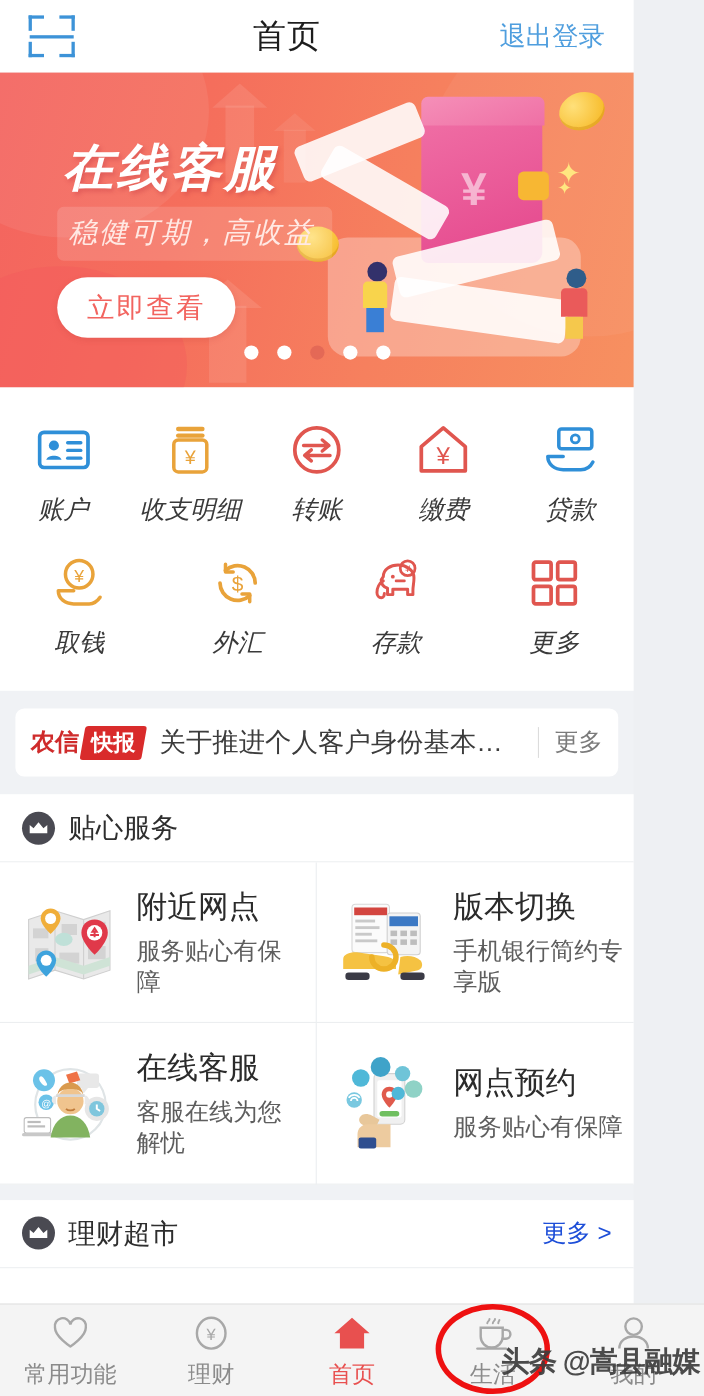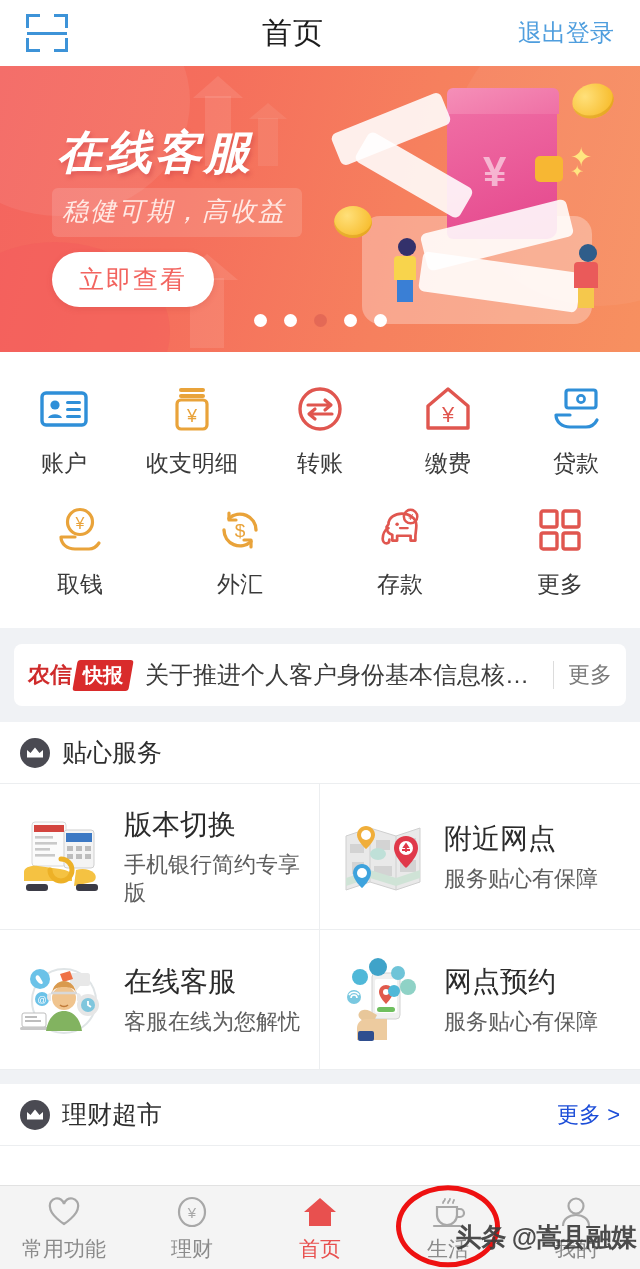--- a/index.html
+++ b/index.html
@@ -2,21 +2,21 @@
 <html><head>
 <meta charset="utf-8">
 <style>
   * { box-sizing: border-box; margin: 0; padding: 0; }
   html, body {
     width: 640px; height: 1269px;
     font-family: "Liberation Sans", "DejaVu Sans", sans-serif;
     background: #eef0f3;
     overflow: hidden;
   }
-  .phone { position: relative; width: 640px; height: 1269px; background: #f0f2f5; }
+  .phone { position: relative; width: 576px; height: 1269px; background: #f0f2f5; }
 
   
   .header {
     height: 66px; background: #ffffff;
     display: flex; align-items: center; justify-content: space-between;
     padding: 0 26px;
   }
   .scan-icon { width: 42px; height: 38px; position: relative; }
   .scan-icon i {
     position: absolute; width: 14px; height: 14px; border: 3px solid #3d93d8;
@@ -133,21 +133,21 @@
   .p2 { right: 28px; top: 178px; }
   .p2 .head { width:18px;height:18px;border-radius:50%;background:#2f5d8a;margin-left:5px; }
   .p2 .body { width:24px;height:26px;background:#ea5a5a;border-radius:4px 4px 0 0; }
   .p2 .legs { width:16px;height:20px;background:#f5c84c;margin-left:4px; }
 
   
   .grid-panel { background: #fff; padding: 20px 0 14px; }
   .grid-row { display: flex; }
   .grid-item { flex: 1; display: flex; flex-direction: column; align-items: center; padding: 12px 0 14px; }
   .grid-icon { width: 50px; height: 50px; margin-bottom: 14px; display:flex; align-items:center; justify-content:center; }
-  .grid-label { font-size: 23px; color: #3a3a3a; }
+  .grid-label { font-size: 23px; color: #3a3a3a; font-style: italic; }
 
   
   .news-wrap { padding: 16px 14px; }
   .news {
     background: #fff; border-radius: 8px; height: 62px;
     display: flex; align-items: center; padding: 0 14px;
   }
   .news-badge { display: flex; align-items: center; flex: 0 0 auto; }
   .nb-text { font-size: 22px; color: #cf2b2b; font-weight: bold; letter-spacing: 0px; }
   .nb-tag {
@@ -423,20 +423,50 @@
   <div class="sect-head">
     <div class="crown">
       <svg width="18" height="14" viewBox="0 0 18 14">
           <path d="M1 4l3.5 3L9 1.5 13.5 7 17 4v7.5H1z" fill="#fff"></path>
         </svg>
     </div>
     <div class="sect-title">贴心服务</div>
   </div>
 
   <div class="svc-grid">
+
+    <div class="svc-cell">
+      <div class="svc-ill">
+        <svg width="96" height="86" viewBox="0 0 96 86">
+          <path d="M10 22l24-8 26 8 24-8v54l-24 8-26-8-24 8z" fill="#e9e9e9" stroke="#cfcfcf"></path>
+          <path d="M34 14v54M60 22v54" stroke="#cfcfcf" fill="none"></path>
+          <g fill="#d3d3d3">
+              <rect x="14" y="30" width="14" height="9"></rect>
+              <rect x="16" y="48" width="12" height="12"></rect>
+              <rect x="40" y="26" width="14" height="10"></rect>
+              <rect x="38" y="52" width="18" height="10"></rect>
+              <rect x="66" y="24" width="14" height="11"></rect>
+              <rect x="64" y="46" width="16" height="12"></rect>
+            </g>
+          <path d="M10 64l24-8 26 8 24-8v8l-24 8-26-8-24 8z" fill="#cfe3d6"></path>
+          <ellipse cx="42" cy="40" rx="8" ry="6" fill="#bfe0d8"></ellipse>
+          <path d="M70 22c-7 0-12 5-12 12 0 9 12 20 12 20s12-11 12-20c0-7-5-12-12-12z" fill="#e0394a"></path>
+          <circle cx="70" cy="34" r="7" fill="#fff"></circle>
+          <path d="M70 30l2 3h-4zM66 36h8M70 33v5" stroke="#e0394a" stroke-width="1.8" fill="none"></path>
+          <path d="M26 50c-5 0-9 4-9 9 0 7 9 15 9 15s9-8 9-15c0-5-4-9-9-9z" fill="#3ea3dd"></path>
+          <circle cx="26" cy="59" r="5" fill="#fff"></circle>
+          <path d="M30 12c-5 0-9 4-9 9 0 6 9 14 9 14s9-8 9-14c0-5-4-9-9-9z" fill="#f0ae3a"></path>
+          <circle cx="30" cy="21" r="5" fill="#fff"></circle>
+        </svg>
+      </div>
+      <div class="svc-txt">
+        <div class="svc-t">附近网点</div>
+        <div class="svc-s">服务贴心有保障</div>
+      </div>
+    </div>
 
     <div class="svc-cell">
       <div class="svc-ill">
         <svg width="96" height="86" viewBox="0 0 96 86">
           <rect x="16" y="8" width="34" height="44" rx="3" fill="#fbfbfb" stroke="#d8d8d8"></rect>
           <rect x="18" y="11" width="30" height="7" fill="#d3453f"></rect>
           <g fill="#c9c9c9">
               <rect x="19" y="22" width="18" height="2.6"></rect>
               <rect x="19" y="28" width="22" height="2.6"></rect>
               <rect x="19" y="34" width="15" height="2.6"></rect>
@@ -461,50 +491,20 @@
       </div>
       <div class="svc-txt">
         <div class="svc-t">版本切换</div>
         <div class="svc-s">手机银行简约专享版</div>
       </div>
     </div>
 
     <div class="svc-cell">
       <div class="svc-ill">
         <svg width="96" height="86" viewBox="0 0 96 86">
-          <path d="M10 22l24-8 26 8 24-8v54l-24 8-26-8-24 8z" fill="#e9e9e9" stroke="#cfcfcf"></path>
-          <path d="M34 14v54M60 22v54" stroke="#cfcfcf" fill="none"></path>
-          <g fill="#d3d3d3">
-              <rect x="14" y="30" width="14" height="9"></rect>
-              <rect x="16" y="48" width="12" height="12"></rect>
-              <rect x="40" y="26" width="14" height="10"></rect>
-              <rect x="38" y="52" width="18" height="10"></rect>
-              <rect x="66" y="24" width="14" height="11"></rect>
-              <rect x="64" y="46" width="16" height="12"></rect>
-            </g>
-          <path d="M10 64l24-8 26 8 24-8v8l-24 8-26-8-24 8z" fill="#cfe3d6"></path>
-          <ellipse cx="42" cy="40" rx="8" ry="6" fill="#bfe0d8"></ellipse>
-          <path d="M70 22c-7 0-12 5-12 12 0 9 12 20 12 20s12-11 12-20c0-7-5-12-12-12z" fill="#e0394a"></path>
-          <circle cx="70" cy="34" r="7" fill="#fff"></circle>
-          <path d="M70 30l2 3h-4zM66 36h8M70 33v5" stroke="#e0394a" stroke-width="1.8" fill="none"></path>
-          <path d="M26 50c-5 0-9 4-9 9 0 7 9 15 9 15s9-8 9-15c0-5-4-9-9-9z" fill="#3ea3dd"></path>
-          <circle cx="26" cy="59" r="5" fill="#fff"></circle>
-          <path d="M30 12c-5 0-9 4-9 9 0 6 9 14 9 14s9-8 9-14c0-5-4-9-9-9z" fill="#f0ae3a"></path>
-          <circle cx="30" cy="21" r="5" fill="#fff"></circle>
-        </svg>
-      </div>
-      <div class="svc-txt">
-        <div class="svc-t">附近网点</div>
-        <div class="svc-s">服务贴心有保障</div>
-      </div>
-    </div>
-
-    <div class="svc-cell">
-      <div class="svc-ill">
-        <svg width="96" height="86" viewBox="0 0 96 86">
           <circle cx="48" cy="44" r="32" fill="none" stroke="#dfe4e6" stroke-width="2"></circle>
           <circle cx="24" cy="22" r="10" fill="#6bc2e8"></circle>
           <path d="M20 19c2-2 4 1 5 3 1 2 3 4 1 5-2 1-8-5-6-8z" fill="#fff"></path>
           <rect x="54" y="16" width="20" height="13" rx="2.5" fill="#e8e8e8"></rect>
           <path d="M58 29l2 5 4-5z" fill="#e8e8e8"></path>
           <path d="M54 14l-10 3 3 8 10-3z" fill="#ef7246"></path>
           <circle cx="72" cy="48" r="11" fill="#e6e6e6"></circle>
           <circle cx="72" cy="48" r="7" fill="#7fc6dd"></circle>
           <path d="M72 44v4l3 2" stroke="#fff" stroke-width="1.8" fill="none"></path>
           <circle cx="26" cy="42" r="7" fill="#6bc2e8"></circle>

